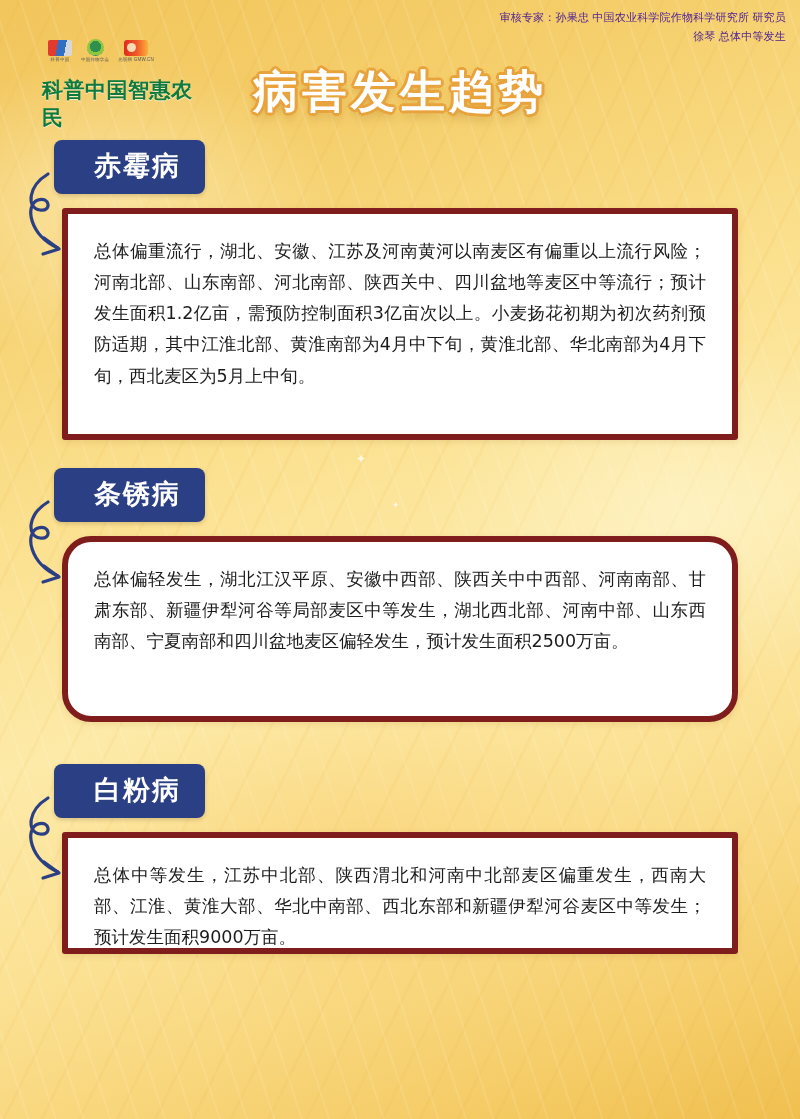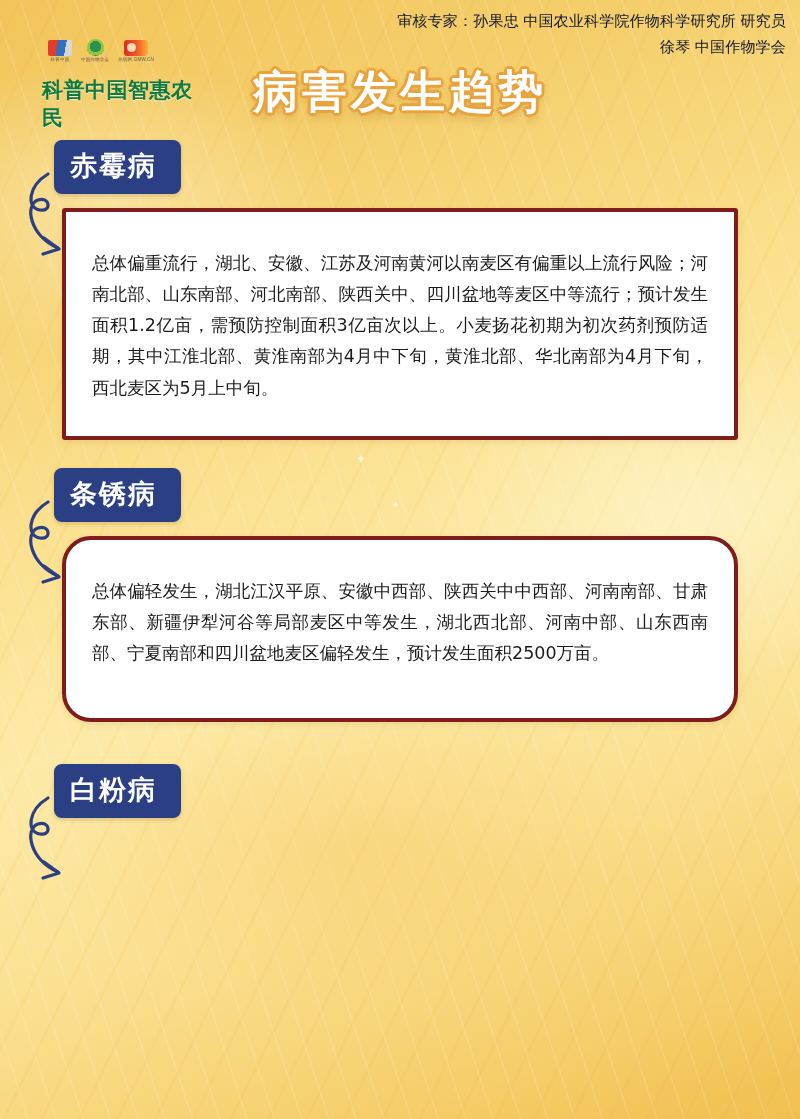--- a/index.html
+++ b/index.html
@@ -37,22 +37,22 @@
     width: 800px;
     height: 1119px;
   }
 
   
   .expert-box {
     position: absolute;
     top: 8px;
     right: 14px;
     text-align: right;
-    color: #0f172a;
-    font-size: 15px;
+    color: #4c1d95;
+    font-size: 11px;
     line-height: 1.7;
     letter-spacing: 0.2px;
   }
 
   .logo-wrap {
     position: absolute;
     left: 42px;
     top: 36px;
     width: 170px;
   }
@@ -131,44 +131,44 @@
 
   .tag {
     position: relative;
     margin-left: 54px;
     display: inline-block;
     background: #2b3f84;
     color: #ffffff;
     font-size: 27px;
     font-weight: bold;
     letter-spacing: 2px;
-    padding: 8px 24px 10px 16px;
+    padding: 8px 24px 10px 40px;
     border-radius: 8px;
     font-family: "DejaVu Sans", "Liberation Sans", sans-serif;
     box-shadow: 0 2px 4px rgba(60,40,10,0.18);
   }
 
   .arrow-svg {
     position: absolute;
     left: 18px;
     top: 26px;
     width: 70px;
     height: 100px;
     pointer-events: none;
   }
 
   .card {
     position: relative;
     margin: 14px 0 0 62px;
     width: 676px;
     box-sizing: border-box;
     background: #ffffff;
-    border: 4px solid #7f1d1d;
+    border: 6px solid #7f1d1d;
     border-radius: 3px;
-    padding: 36px 26px 20px 26px;
+    padding: 22px 26px 20px 26px;
     box-shadow: 0 2px 6px rgba(120,80,10,0.12);
   }
   .card p {
     margin: 0;
     font-size: 17.5px;
     line-height: 1.78;
     color: #1b1b1b;
     text-align: justify;
     font-family: "DejaVu Sans", "Liberation Sans", sans-serif;
   }
@@ -190,21 +190,21 @@
   <div class="bg-texture"></div>
   <div class="bg-blob blob1"></div>
   <div class="bg-blob blob2"></div>
   <div class="bg-blob blob3"></div>
 
   <div class="sparkle" style="left:356px; top:452px;">✦</div>
   <div class="sparkle" style="left:392px; top:500px; font-size:9px;">✦</div>
 
   <div class="expert-box">
     <div>审核专家：孙果忠 中国农业科学院作物科学研究所 研究员</div>
-    <div>徐琴 中国作物学会</div>
+    <div>徐琴 总体中等发生</div>
   </div>
 
   <div class="logo-wrap">
     <div class="logo-icons">
       <div class="logo-mark">
         <div class="mark-glyph m1"></div>
         <div class="mark-caption">科普中国</div>
       </div>
       <div class="logo-mark">
         <div class="mark-glyph m2"></div>
@@ -241,14 +241,17 @@
       <p>总体偏轻发生，湖北江汉平原、安徽中西部、陕西关中中西部、河南南部、甘肃东部、新疆伊犁河谷等局部麦区中等发生，湖北西北部、河南中部、山东西南部、宁夏南部和四川盆地麦区偏轻发生，预计发生面积2500万亩。</p>
     </div>
   </div>
 
   <div class="section sec3">
     <div class="tag">白粉病</div>
     <svg class="arrow-svg" viewBox="0 0 70 100">
       <path d="M30 8 C10 20, 8 42, 22 44 C34 46, 32 30, 20 34 C6 39, 12 70, 40 82" fill="none" stroke="#2b3f84" stroke-width="3.2" stroke-linecap="round"></path>
       <path d="M26 72 L41 83 L25 88" fill="none" stroke="#2b3f84" stroke-width="3.2" stroke-linecap="round" stroke-linejoin="round"></path>
     </svg>
+    <div class="card c3">
+      <p>总体中等发生，江苏中北部、陕西渭北和河南中北部麦区偏重发生，西南大部、江淮、黄淮大部、华北中南部、西北东部和新疆伊犁河谷麦区中等发生；预计发生面积9000万亩。</p>
+    </div>
   </div>
 </div>
 
 </body></html>

